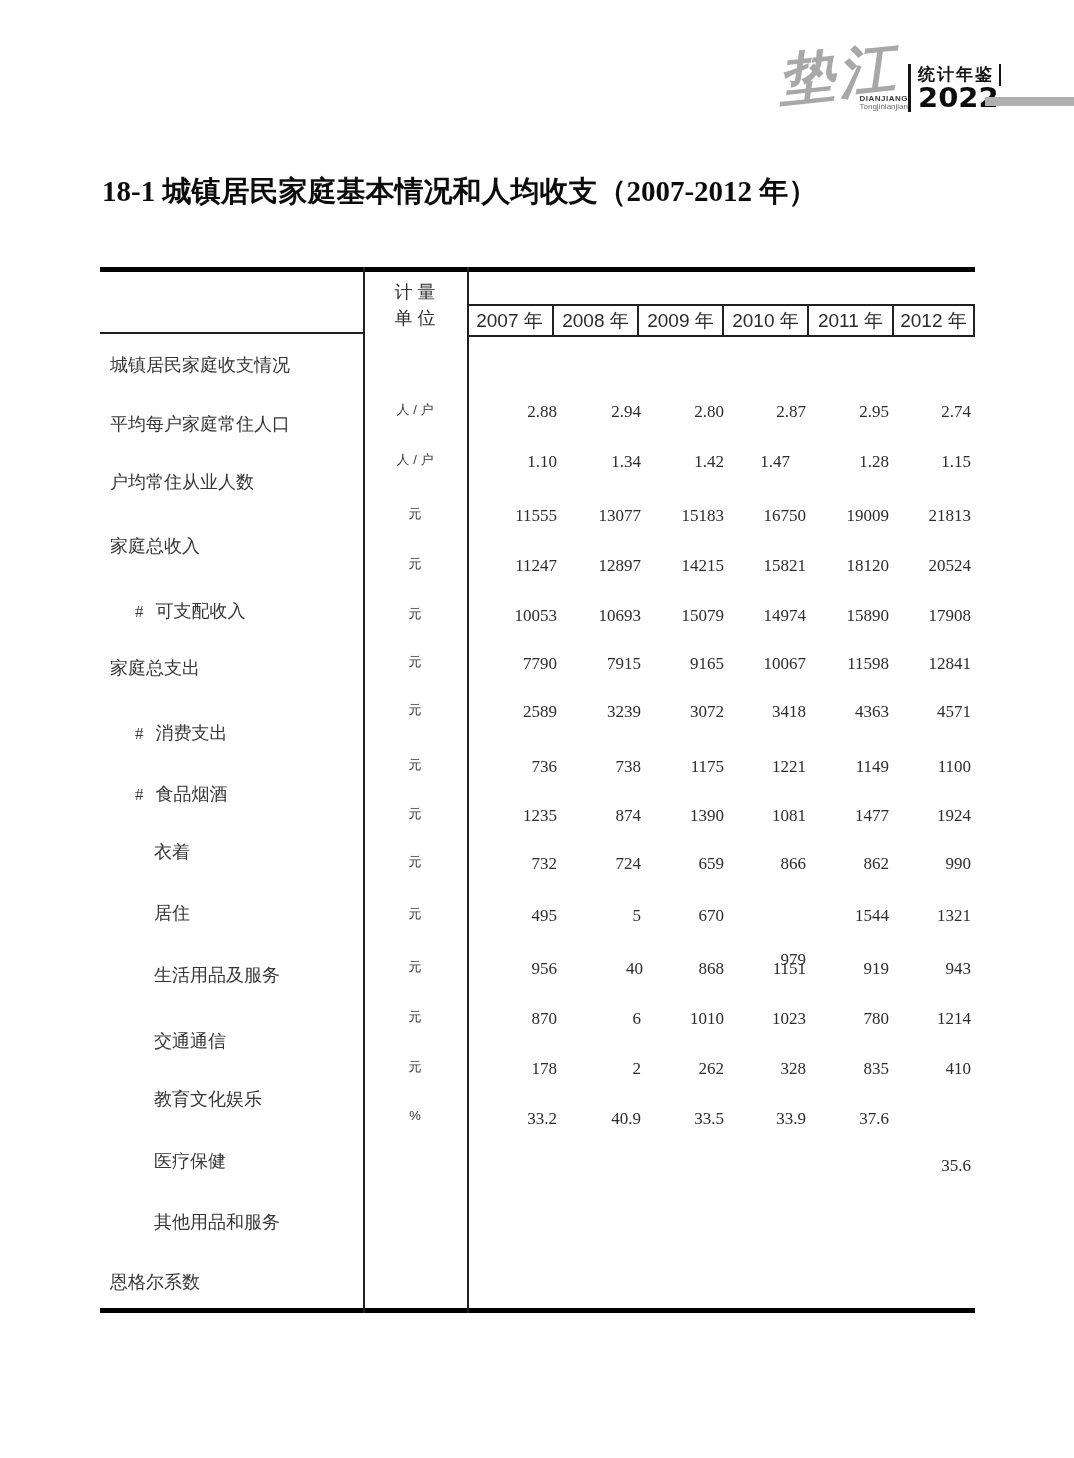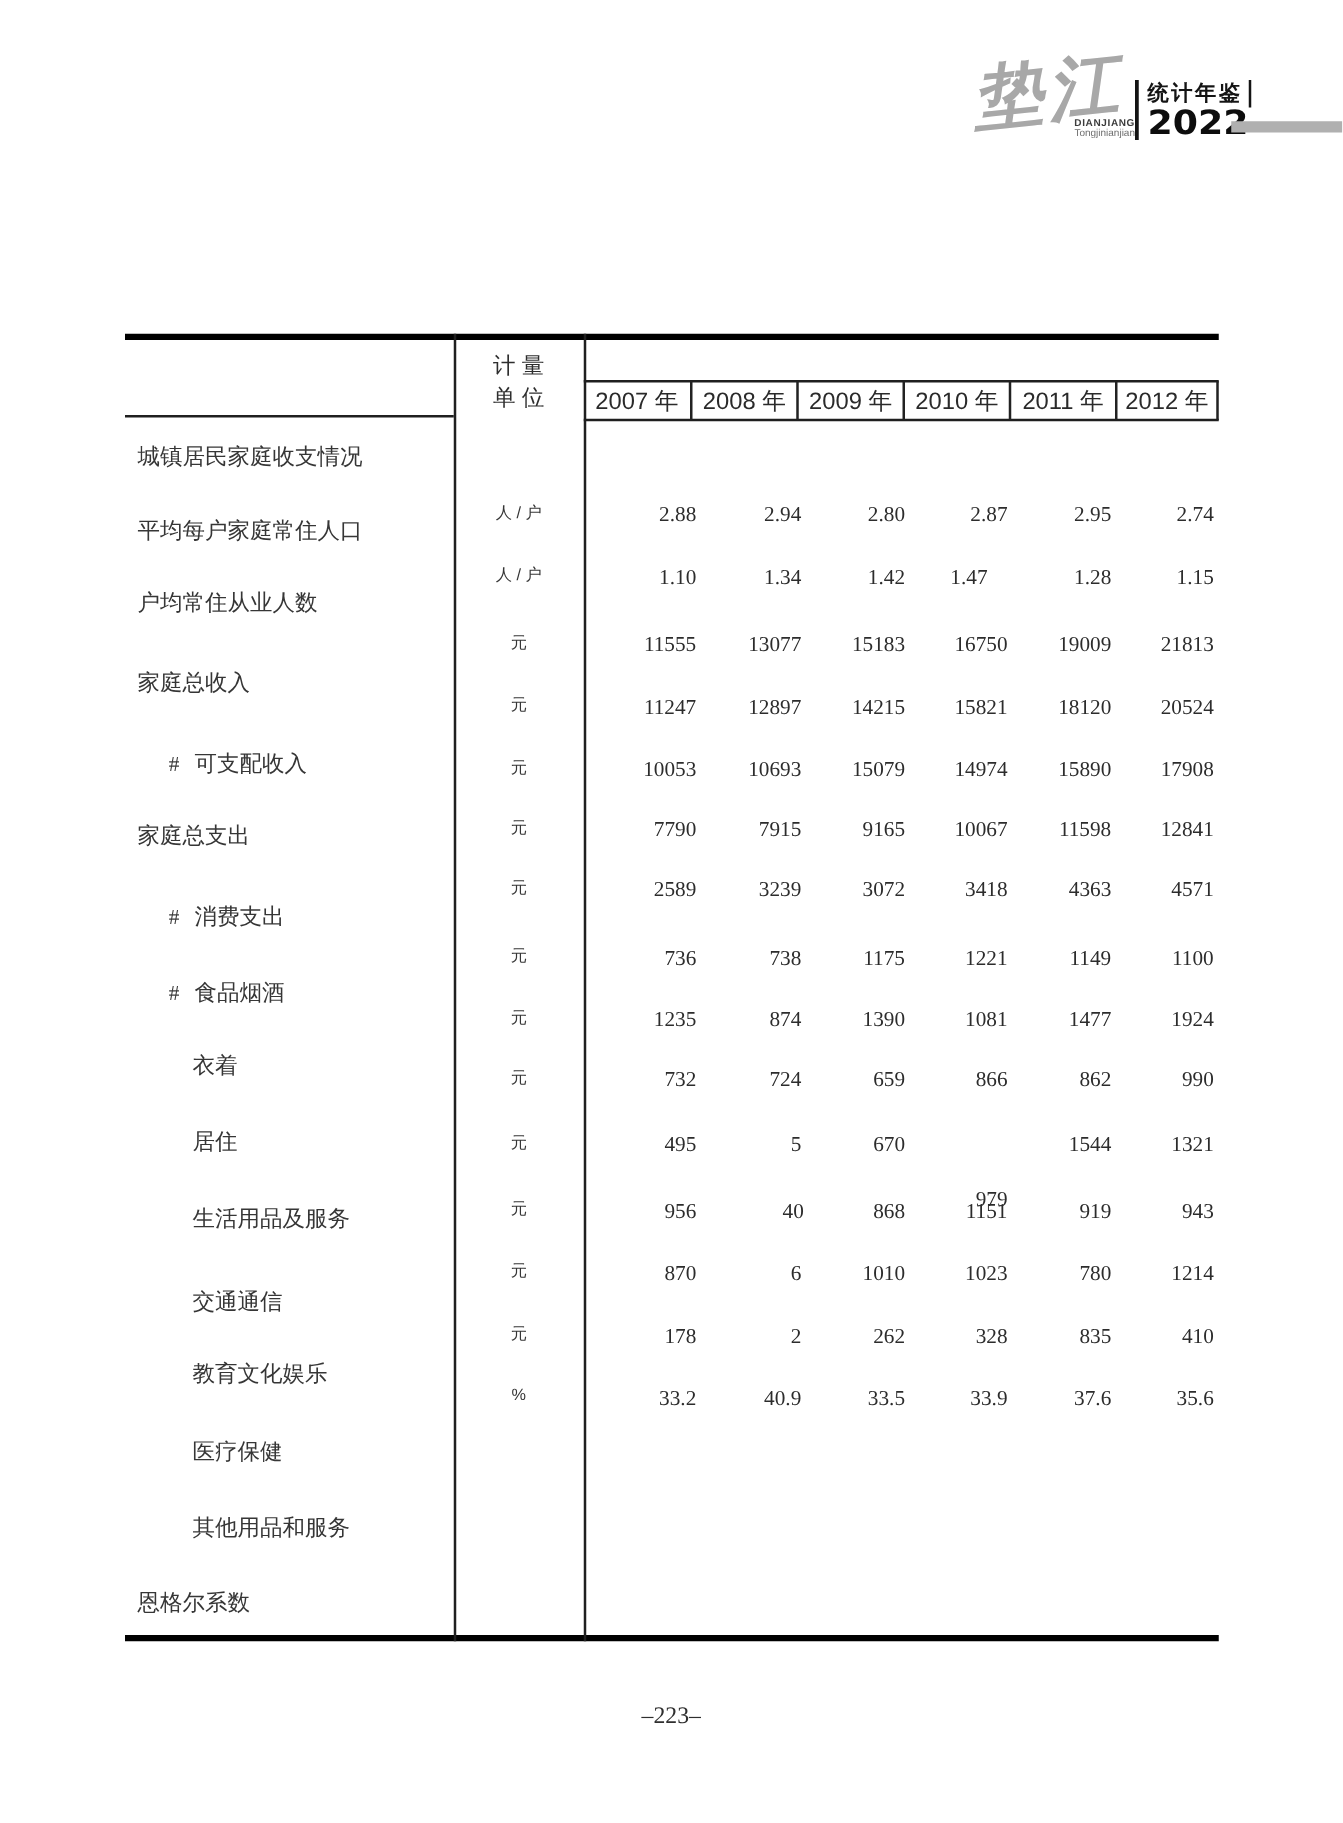--- a/index.html
+++ b/index.html
@@ -63,20 +63,21 @@
   <div class="logo-roman">
     <div class="r1">DIANJIANG</div>
     <div class="r2">Tongjinianjian</div>
   </div>
   <div class="logo-box">
     <div><span class="logo-yearbook">统计年鉴</span></div>
     <div class="logo-year">2022</div>
   </div>
   <div class="logo-bar"></div>
 
+  <div class="title">18-1 城镇居民家庭基本情况和人均收支（2007-2012 年）</div>
 
   <div class="line thick" style="left:100px;top:267px;width:875px;height:5px;"></div>
   <div class="line thick" style="left:100px;top:1308px;width:875px;height:5px;"></div>
   <div class="line" style="left:363px;top:267px;width:2px;height:1046px;"></div>
   <div class="line" style="left:467px;top:267px;width:2px;height:1046px;"></div>
   <div class="line" style="left:467px;top:304px;width:508px;height:2px;"></div>
   <div class="line" style="left:100px;top:332px;width:263px;height:2px;"></div>
   <div class="line" style="left:467px;top:335px;width:508px;height:2px;"></div>
 
   <div class="h-unit">
@@ -239,17 +240,16 @@
       <div class="val" style="top: 1059px; right: 350px;">262</div>
       <div class="val" style="top: 1059px; right: 268px;">328</div>
       <div class="val" style="top: 1059px; right: 185px;">835</div>
       <div class="val" style="top: 1059px; right: 103px;">410</div>
       <div class="unit" style="top: 1108px;">%</div>
       <div class="val" style="top: 1109px; right: 517px;">33.2</div>
       <div class="val" style="top: 1109px; right: 433px;">40.9</div>
       <div class="val" style="top: 1109px; right: 350px;">33.5</div>
       <div class="val" style="top: 1109px; right: 268px;">33.9</div>
       <div class="val" style="top: 1109px; right: 185px;">37.6</div>
-      <div class="val" style="top: 1109px; right: 103px; margin-left: 41px;">35.6</div>
+      <div class="val" style="top: 1156px; right: 103px; margin-left: 41px;">35.6</div>
     </div>
 
-  <div class="footer">–223–</div>
 </div>
 
 </body></html>

